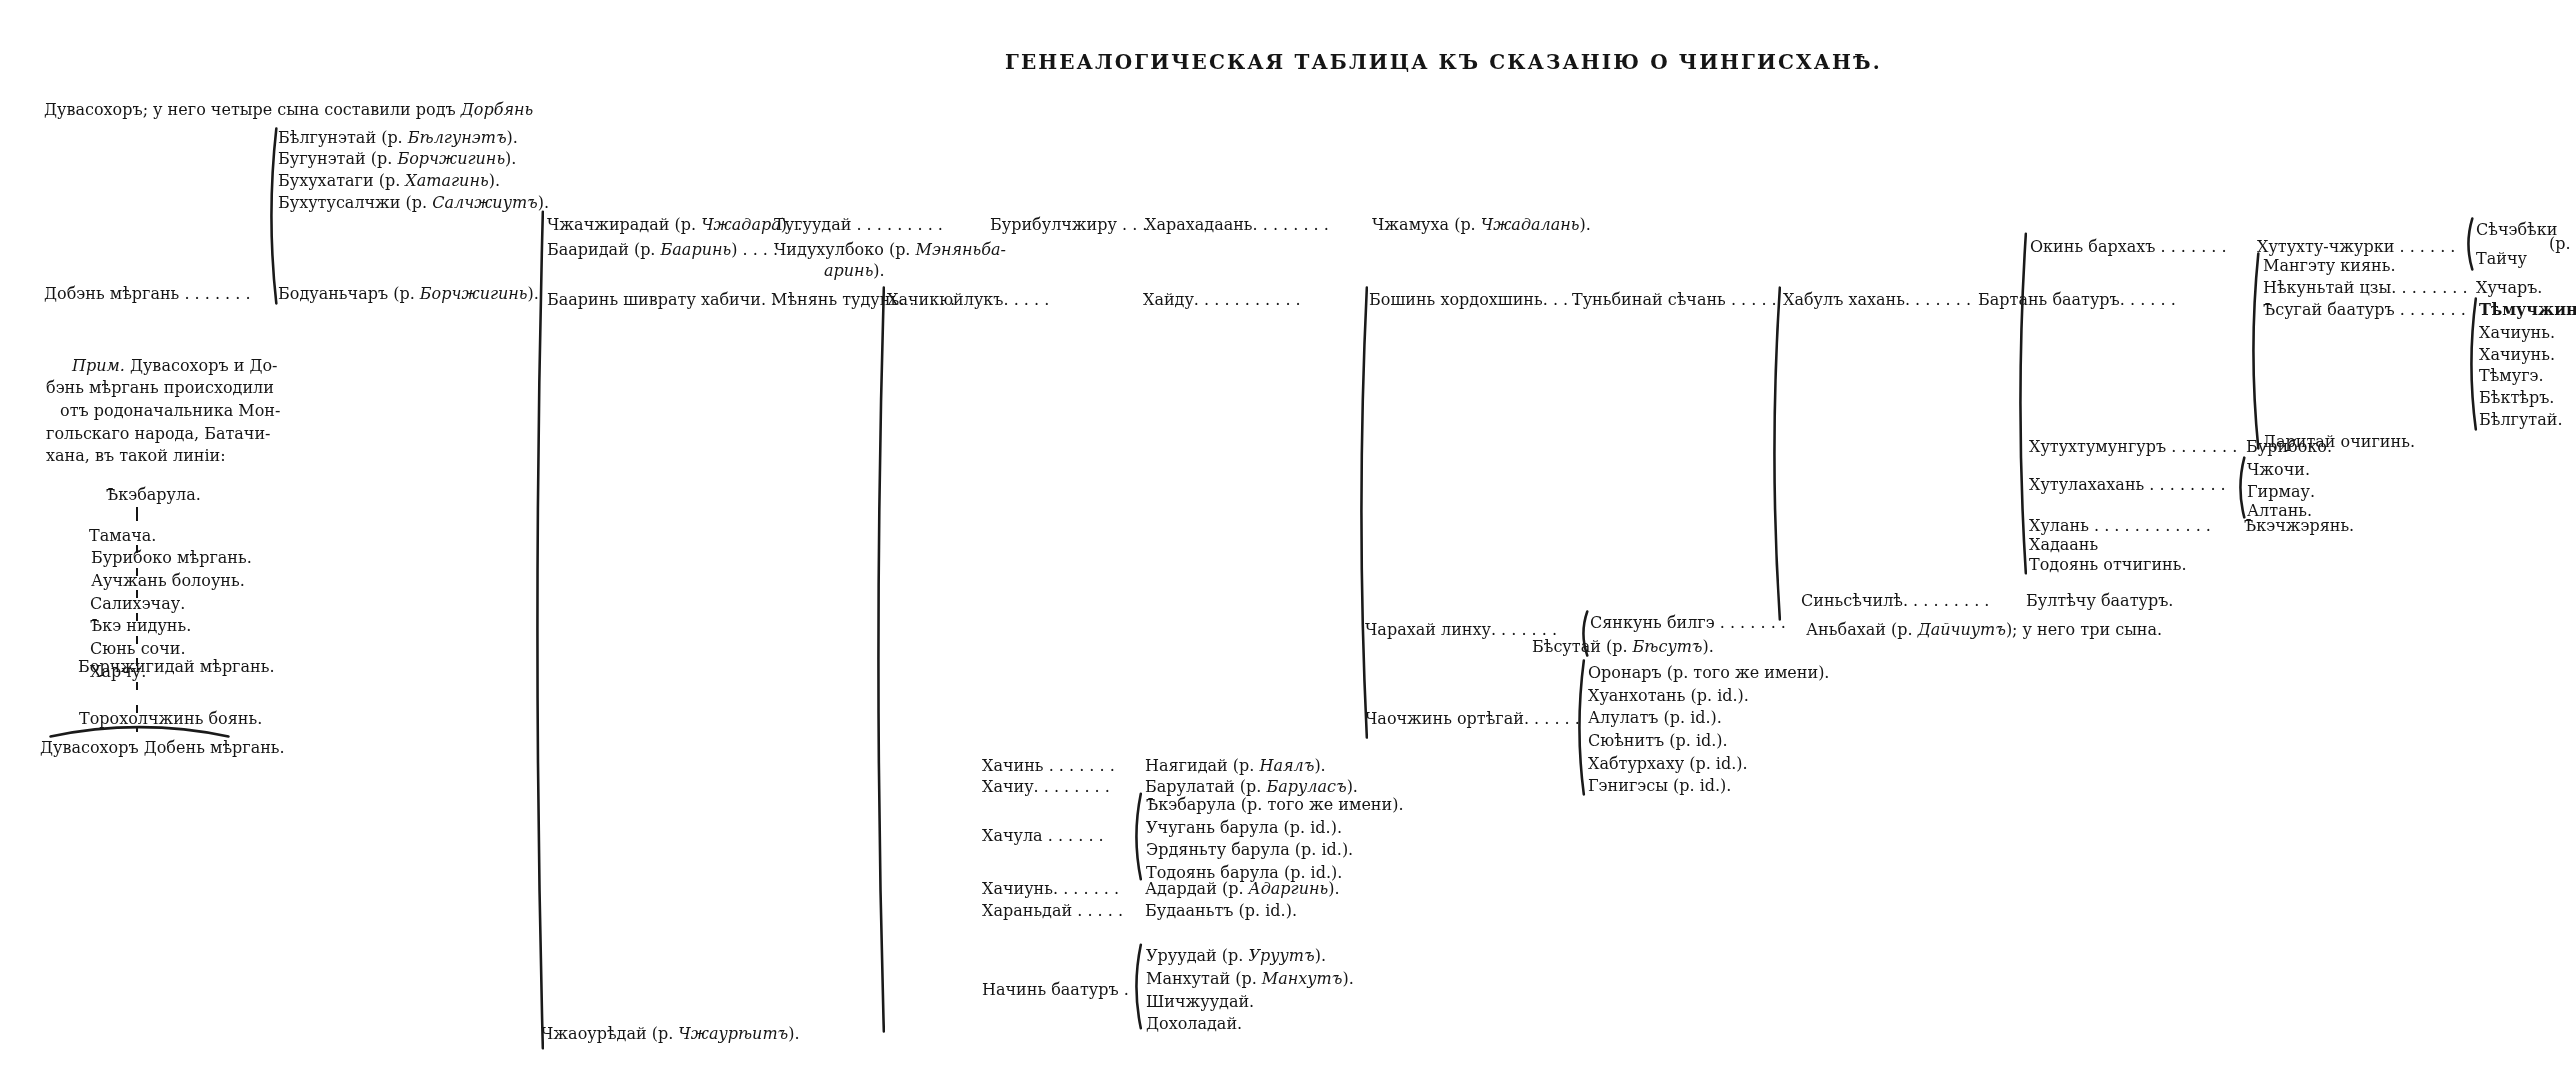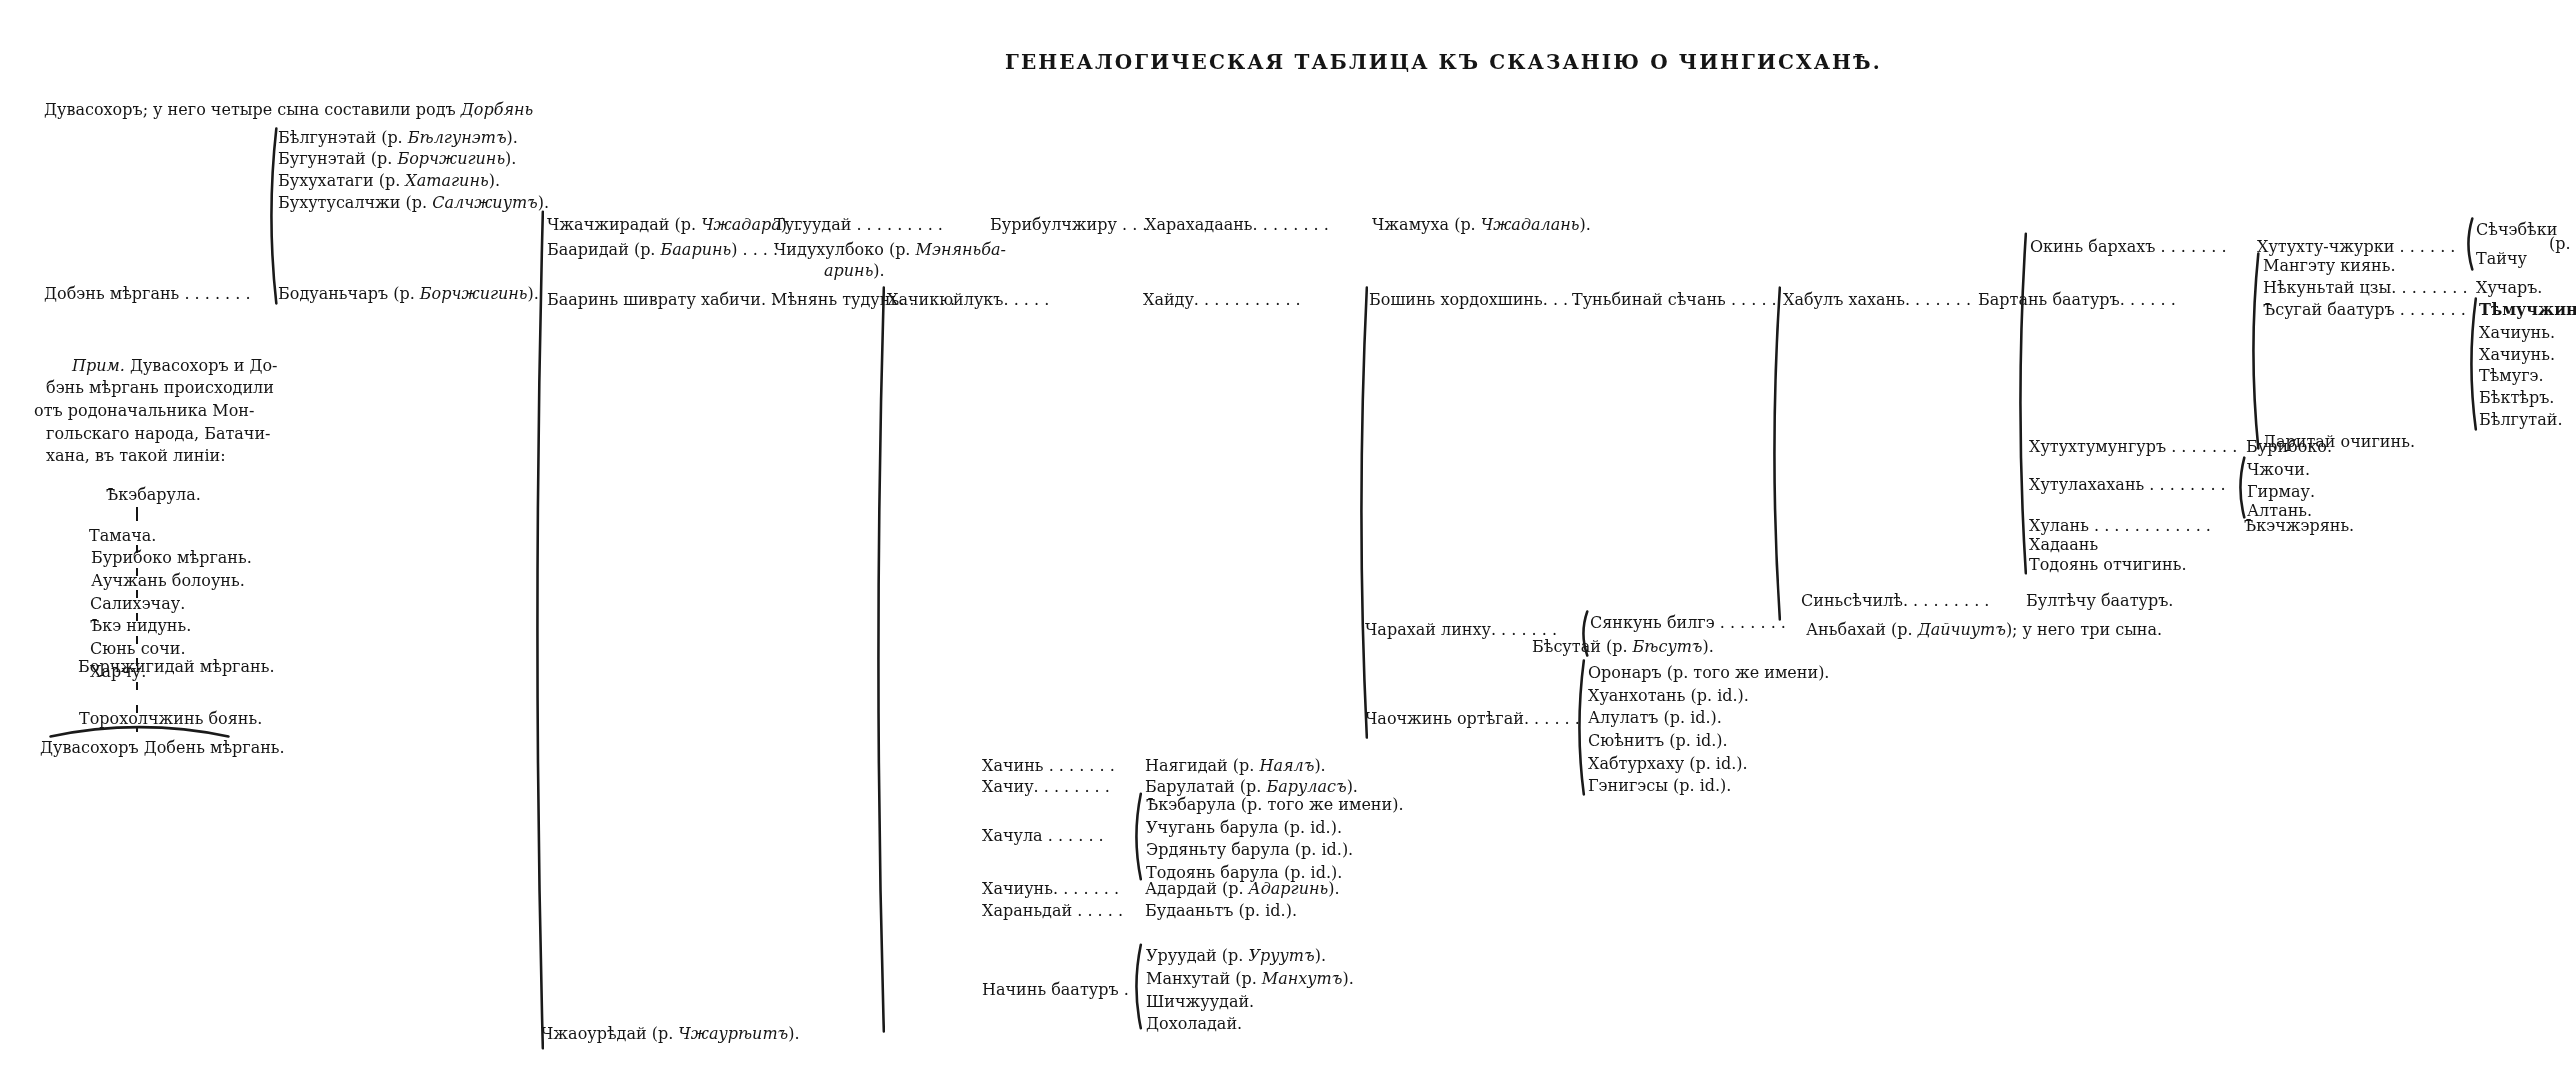--- a/index.html
+++ b/index.html
@@ -29,21 +29,21 @@
 <div class="node" style="left:44px;top:101px"><span>Дувасохоръ; у него четыре сына составили родъ </span><i>Дорбянь</i><span></span></div>
 <div class="node" style="left:278px;top:129px"><span>Бѣлгунэтай (р. </span><i>Бѣлгунэтъ</i><span>).</span></div>
 <div class="node" style="left:278px;top:150px"><span>Бугунэтай (р. </span><i>Борчжигинь</i><span>).</span></div>
 <div class="node" style="left:278px;top:172px"><span>Бухухатаги (р. </span><i>Хатагинь</i><span>).</span></div>
 <div class="node" style="left:278px;top:194px"><span>Бухутусалчжи (р. </span><i>Салчжиутъ</i><span>).</span></div>
 <div class="node" style="left:44px;top:285px"><span>Добэнь мѣргань . . . . . . .</span></div>
 <div class="node" style="left:278px;top:285px"><span>Бодуаньчаръ (р. </span><i>Борчжигинь</i><span>).</span></div>
 
 <div class="node" style="left:72px;top:357px"><span></span><i>Прим.</i><span> Дувасохоръ и До-</span></div>
 <div class="node" style="left:46px;top:379px"><span>бэнь мѣргань происходили</span></div>
-<div class="node" style="left:34px;top:402px"><span>отъ родоначальника Мон-</span></div>
+<div class="node" style="left:60px;top:402px"><span>отъ родоначальника Мон-</span></div>
 <div class="node" style="left:46px;top:425px"><span>гольскаго народа, Батачи-</span></div>
 <div class="node" style="left:46px;top:447px"><span>хана, въ такой линіи:</span></div>
 
 <div class="node" style="left:106px;top:486px"><span>Ѣкэбарула.</span></div>
 <div class="node" style="left:89px;top:527px"><span>Тамача.</span></div>
 <div class="node" style="left:91px;top:549px"><span>Бурибоко мѣргань.</span></div>
 <div class="node" style="left:91px;top:572px"><span>Аучжань болоунь.</span></div>
 <div class="node" style="left:90px;top:595px"><span>Салихэчау.</span></div>
 <div class="node" style="left:90px;top:617px"><span>Ѣкэ нидунь.</span></div>
 <div class="node" style="left:90px;top:640px"><span>Сюнь сочи.</span></div>

